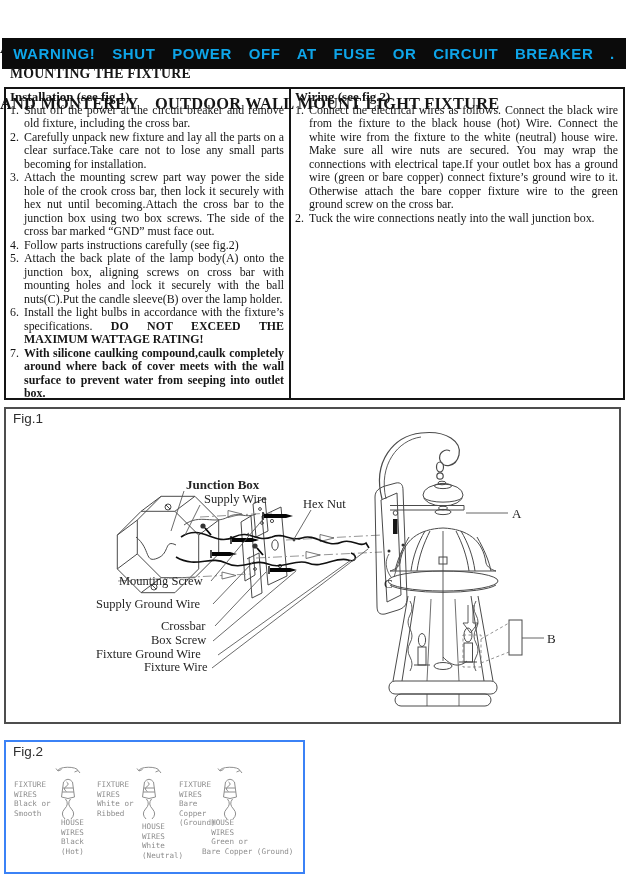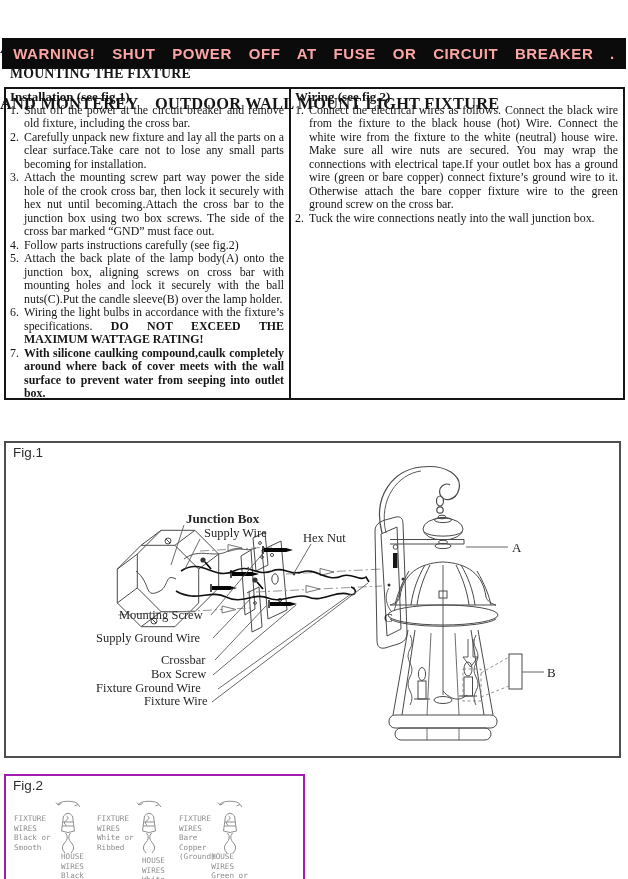--- a/index.html
+++ b/index.html
@@ -2,35 +2,35 @@
 <html><head>
 <meta charset="utf-8">
 <style>
   html,body{margin:0;padding:0;background:#ffffff;}
   .page{position:relative;width:628px;height:879px;background:#fff;overflow:hidden;
         font-family:"Liberation Serif",serif;color:#161616;}
   .title{position:absolute;top:2px;left:0;right:0;text-align:left;font-weight:bold;
          font-size:16.4px;line-height:18.5px;letter-spacing:.2px;white-space:pre;}
   .banner{position:absolute;top:38px;left:2px;width:624px;height:31px;background:#0b0b0b;
           display:flex;align-items:center;justify-content:center;}
-  .banner span{color:#fca5a5;font-family:"Liberation Sans",sans-serif;font-weight:bold;
+  .banner span{color:#0ea5e9;font-family:"Liberation Sans",sans-serif;font-weight:bold;
                font-size:15px;letter-spacing:.6px;word-spacing:12px;white-space:pre;}
   .mount-head{position:absolute;top:66px;left:10px;font-weight:bold;font-size:13.8px;letter-spacing:.2px;}
   .itable{position:absolute;top:87px;left:4px;width:617px;height:309px;border:2px solid #141414;display:flex;}
   .col{padding:1px 5px 2px 4px;font-size:11.9px;line-height:13.5px;box-sizing:border-box;}
   .col-left{width:285px;border-right:2px solid #141414;}
   .col-right{flex:1;}
   .col-head{font-weight:bold;font-size:13px;}
   .step{display:flex;}
   .step .num{flex:0 0 14px;}
   .step .txt{flex:1;text-align:justify;}
   .bold{font-weight:bold;}
-  .figbox{position:absolute;background:#fff;box-sizing:border-box;margin-top:34px;}
+  .figbox{position:absolute;background:#fff;box-sizing:border-box;}
   .fig1{top:407px;left:4px;width:617px;height:317px;border:2px solid #4e4e4e;}
-  .fig2{top:740px;left:4px;width:301px;height:134px;border:2px solid #a21caf;padding-left:44px;}
+  .fig2{top:740px;left:4px;width:301px;height:134px;border:2px solid #3b82f6;padding-left:44px;}
   .figlab{position:absolute;top:2px;left:7px;font-family:"Liberation Sans",sans-serif;
           font-size:13.5px;color:#2e2e2e;}
   .fig1 svg{position:absolute;left:0;top:0;}
   .f2txt{position:absolute;font-family:"DejaVu Sans Mono",monospace;font-size:7.6px;
          line-height:9.6px;color:#8d8d8d;white-space:pre;}
   .f2nut{position:absolute;}
   svg text{font-family:"Liberation Serif",serif;fill:#262626;}
 </style>
 </head>
 <body>
@@ -66,21 +66,21 @@
       <div class="step">
         <span class="num">4.</span>
         <span class="txt"><span>Follow parts instructions carefully (see fig.2)</span><span class="bold"></span></span>
       </div>
       <div class="step">
         <span class="num">5.</span>
         <span class="txt"><span>Attach the back plate of the lamp body(A) onto the junction box, aligning screws on cross bar with mounting holes and lock it securely with the ball nuts(C).Put the candle sleeve(B) over the lamp holder.</span><span class="bold"></span></span>
       </div>
       <div class="step">
         <span class="num">6.</span>
-        <span class="txt"><span>Wiring the light bulbs in accordance with the fixture’s specifications. </span><span class="bold">DO NOT EXCEED THE MAXIMUM WATTAGE RATING!</span></span>
+        <span class="txt"><span>Install the light bulbs in accordance with the fixture’s specifications. </span><span class="bold">DO NOT EXCEED THE MAXIMUM WATTAGE RATING!</span></span>
       </div>
       <div class="step">
         <span class="num">7.</span>
         <span class="txt"><span></span><span class="bold">With silicone caulking compound,caulk completely around where back of cover meets with the wall surface to prevent water from seeping into outlet box.</span></span>
       </div>
     </div>
     <div class="col col-right">
       <div class="col-head">Wiring (see fig.2)</div>
       <div class="step">
         <span class="num">1.</span>

